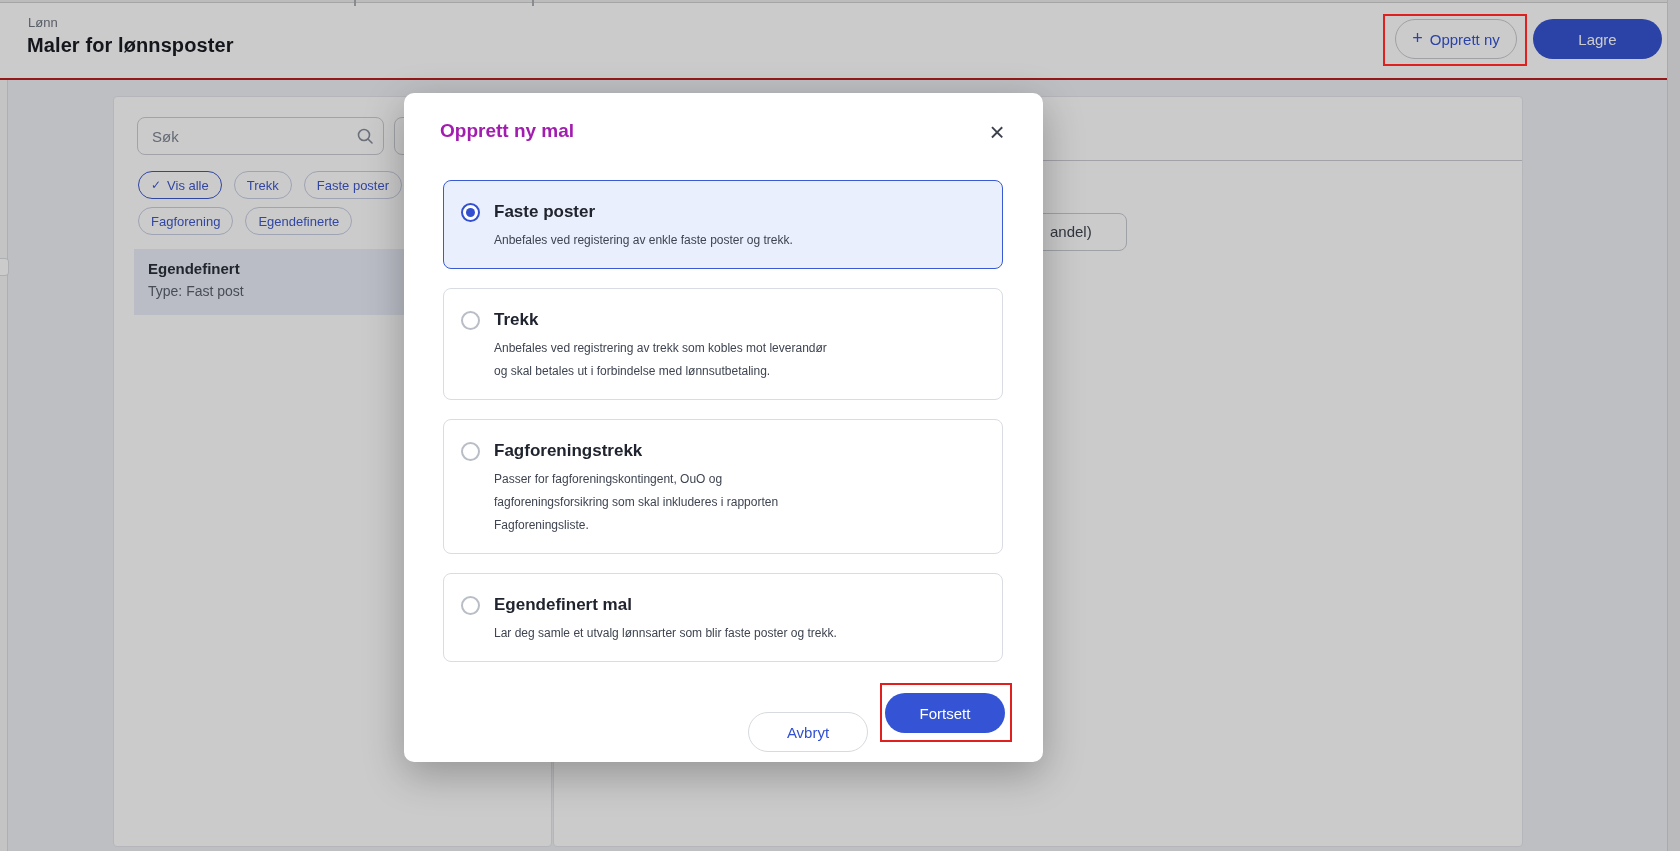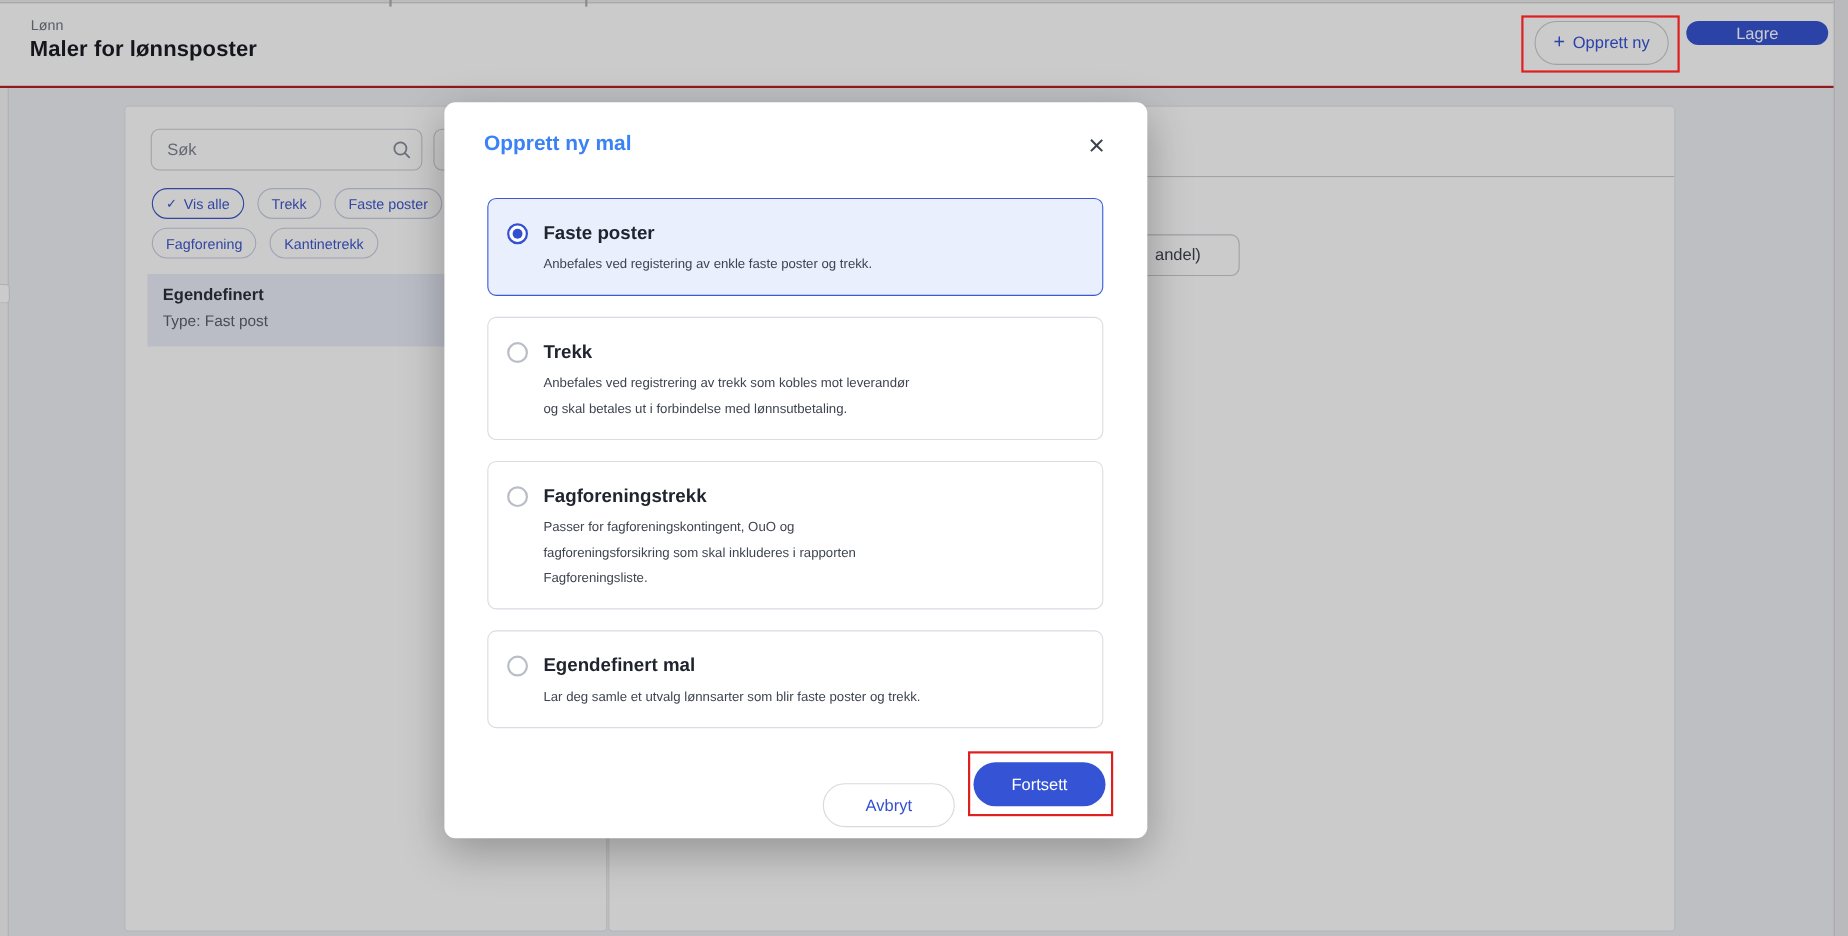--- a/index.html
+++ b/index.html
@@ -10,21 +10,21 @@
   
   .topbar { position:absolute; left:0; top:0; width:1680px; height:80px; background:#ffffff; border-bottom:2px solid #b91c1c; }
   .topedge { position:absolute; left:0; top:0; width:1680px; height:3px; background:#ececec; border-bottom:1px solid #cfcfcf; }
   .tick { position:absolute; top:0; width:2px; height:6px; background:#a9adb3; }
   .tick.t1 { left:354px; } .tick.t2 { left:532px; }
   .breadcrumb { position:absolute; left:28px; top:15px; font-size:13px; color:#6d737d; }
   .page-title { position:absolute; left:27px; top:34px; font-size:20px; font-weight:700; color:#15181e; letter-spacing:.1px; }
   .btn { display:flex; align-items:center; justify-content:center; border-radius:20px; font-size:15px; font-weight:500; cursor:pointer; }
   .btn-create { position:absolute; left:1395px; top:19px; width:122px; height:40px; background:#ffffff; border:1px solid #c7c9cd; color:var(--primary,#3250d0); gap:7px; }
   .btn-create .plus { font-size:18px; font-weight:400; line-height:1; margin-top:-2px; }
-  .btn-save { position:absolute; left:1533px; top:19px; width:129px; height:22px; background:var(--primary,#3250d0); border:none; color:#ffffff;justify-content:center; }
+  .btn-save { position:absolute; left:1533px; top:19px; width:129px; height:40px; background:var(--primary,#3250d0); border:none; color:#ffffff;justify-content:center; }
 
   
   .rail { position:absolute; left:0; top:80px; width:8px; height:771px; background:#f6f6f7; border-right:1px solid #d9dbde; }
   .rail-notch { position:absolute; left:0; top:258px; width:9px; height:18px; background:#ffffff; border:1px solid #d9dbde; border-left:none; border-radius:0 4px 4px 0; }
 
   
   .left-card { position:absolute; left:113px; top:96px; width:439px; height:751px; background:#ffffff; border:1px solid #e3e5e9; border-radius:4px; }
   .search-wrap { position:absolute; left:23px; top:20px; width:247px; height:38px; }
   .search-input { width:100%; height:100%; border:1px solid #c9ccd2; border-radius:8px; background:#fff; font-size:15px; color:#3b404a; padding:0 34px 0 14px; outline:none; font-family:inherit; }
   .search-input::placeholder { color:#7c828d; }
@@ -45,21 +45,21 @@
   .partial-chip { position:absolute; left:397px; top:116px; width:176px; height:38px; border:1px solid #c6c9cf; border-radius:8px; background:#fff; font-size:15px; color:#3b404a; line-height:36px; padding-left:98px; }
 
   
   .right-band { position:absolute; left:1667px; top:0; width:13px; height:851px; background:#e9eaec; border-left:1px solid #d3d5d8; }
 
   
   .overlay { position:absolute; inset:0; background:rgba(16,18,22,0.22); z-index:40; }
 
   
   .modal { position:absolute; left:404px; top:93px; width:639px; height:669px; background:#ffffff; border-radius:10px; box-shadow:0 12px 40px rgba(0,0,0,0.28); z-index:60; }
-  .modal-title { position:absolute; left:36px; top:27px; font-size:19px; font-weight:600; color:#3b82f6; }
+  .modal-title { position:absolute; left:36px; top:27px; font-size:19px; font-weight:600; color:#a21caf; }
   .modal-close { position:absolute; left:576px; top:22px; width:34px; height:34px; display:flex; align-items:center; justify-content:center; font-size:26px; color:#3c414b; cursor:pointer; background:none; border:none; font-family:inherit; }
   .options { position:absolute; left:39px; top:87px; width:560px; display:flex; flex-direction:column; gap:19px; }
   .option-card { position:relative; border:1px solid #d9dce2; border-radius:8px; background:#fff; padding:19px 20px 16px 50px; cursor:pointer; }
   .option-card.selected { background:var(--sel-bg,#e9effc); border:1px solid var(--sel-border,#3a5ad5); }
   .radio { position:absolute; left:17px; top:22px; width:19px; height:19px; border-radius:50%; border:2px solid #b9bdc6; background:#fff; }
   .radio.checked { border-color:var(--primary,#3250d0); }
   .radio.checked::after { content:""; position:absolute; left:50%; top:50%; width:9px; height:9px; margin:-4.5px 0 0 -4.5px; border-radius:50%; background:var(--primary,#3250d0); }
   .opt-title { font-size:17px; font-weight:600; color:#20242e; line-height:24px; }
   .opt-desc { margin-top:5px; font-size:12px; color:#3e4450; line-height:23px; }
   .modal-footer-btn { position:absolute; height:40px; width:120px; border-radius:20px; font-size:15px; font-weight:500; display:flex; align-items:center; justify-content:center; cursor:pointer; font-family:inherit; }
@@ -113,21 +113,21 @@
         <div class="chip">
           <span>Trekk</span>
         </div>
         <div class="chip">
           <span>Faste poster</span>
         </div>
         <div class="chip">
           <span>Fagforening</span>
         </div>
         <div class="chip">
-          <span>Kantinetrekk</span>
+          <span>Egendefinerte</span>
         </div>
       </div>
     <div class="tpl-list">
         <div class="tpl-item">
           <div class="t">Egendefinert</div>
           <div class="s">Type: Fast post</div>
         </div>
       </div>
   </div>
 

